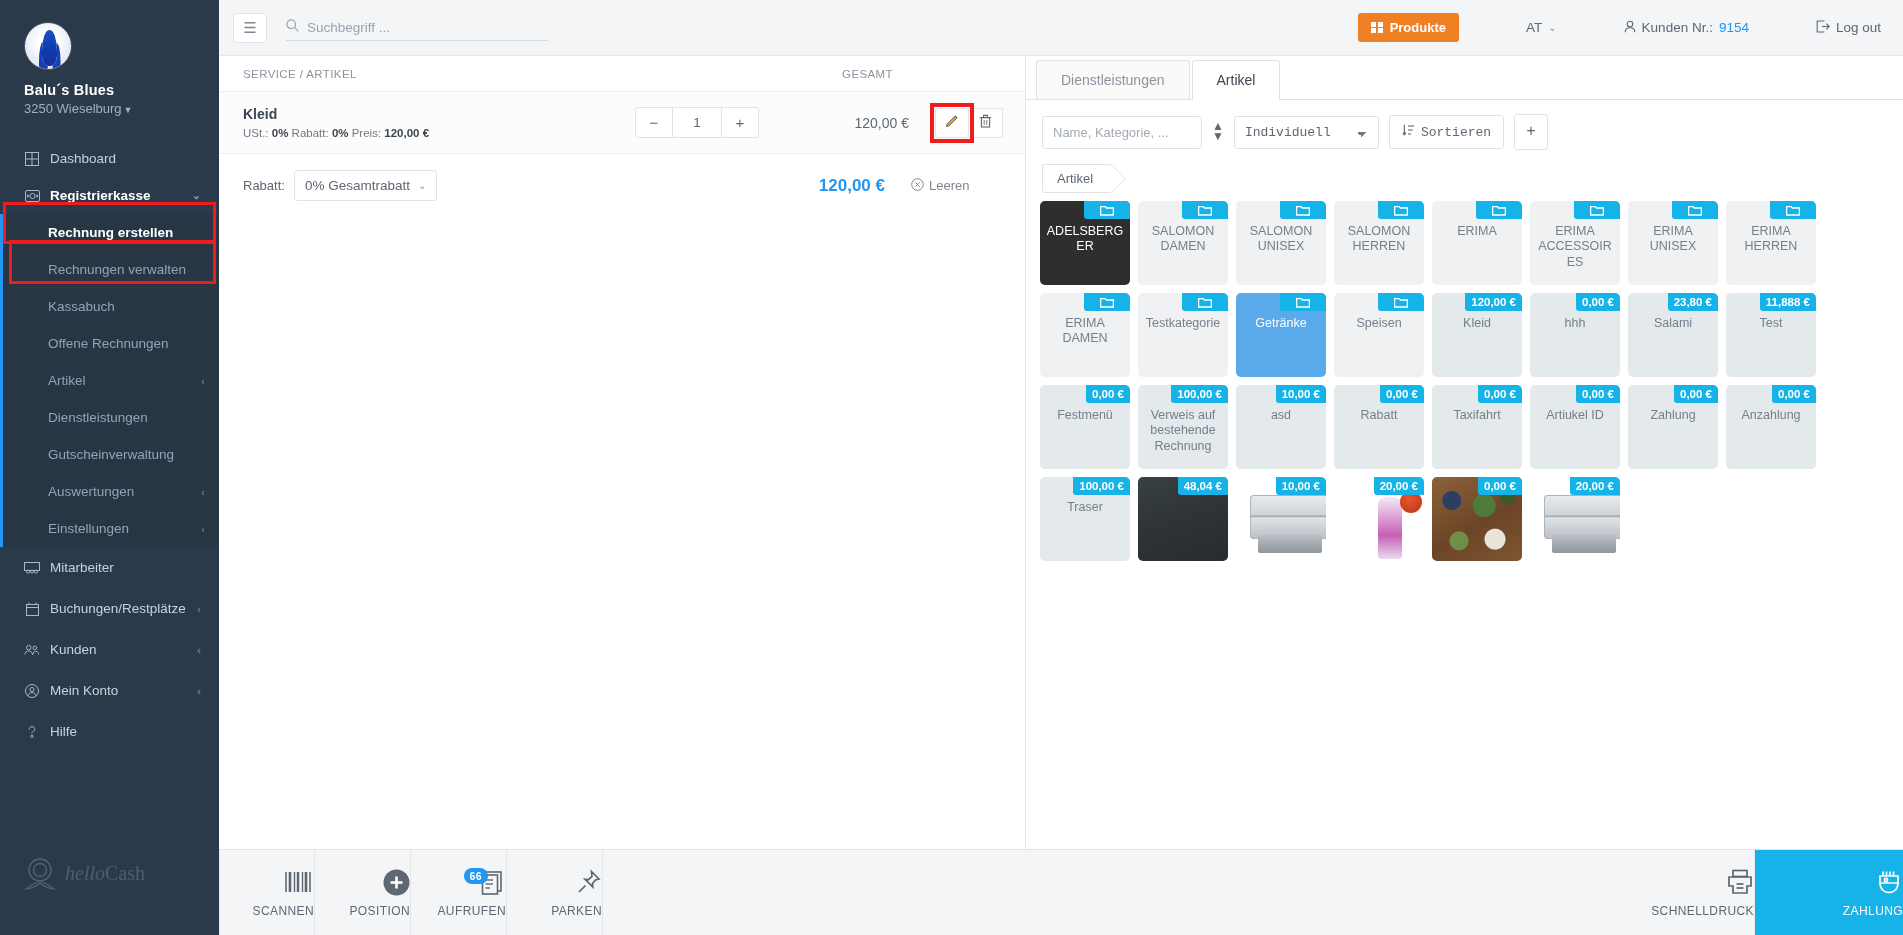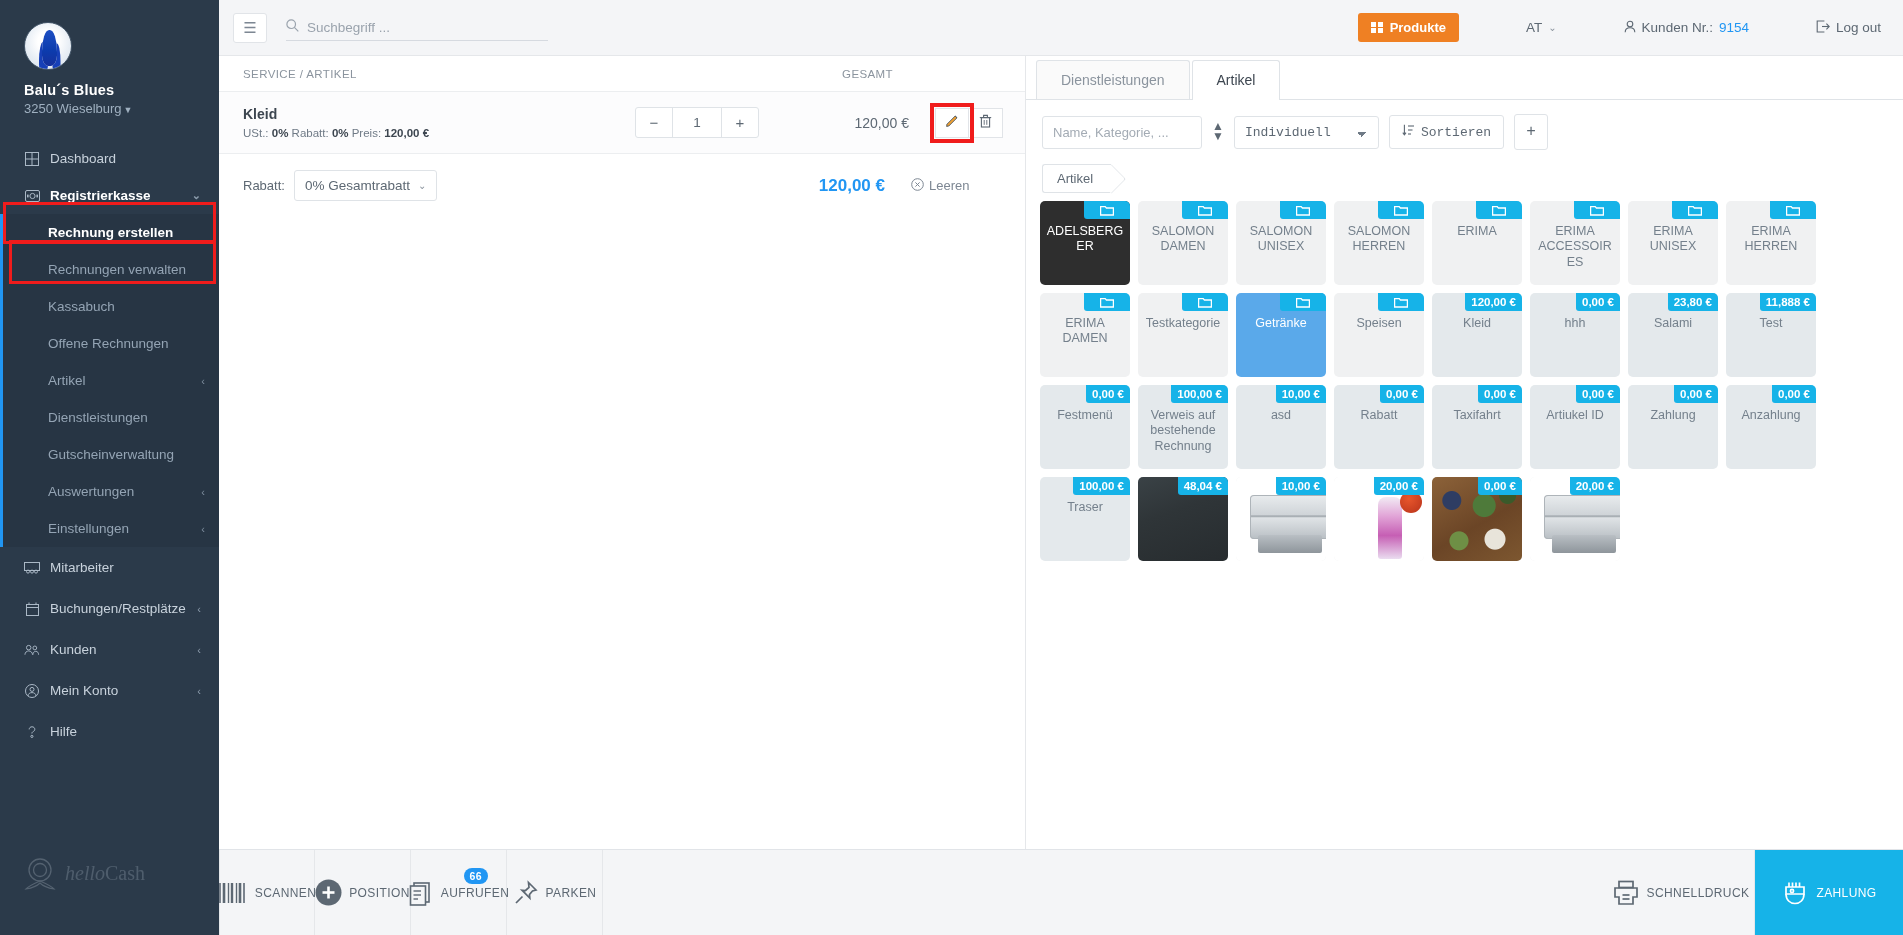--- a/index.html
+++ b/index.html
@@ -268,21 +268,21 @@
       radial-gradient(circle at 70% 74%, #e8e4da 10px, transparent 11px),
       linear-gradient(150deg,#8c6239 0%, #6b4526 55%, #7d5730 100%);
   }
 
   
   .bottombar {
     height: 86px; min-height: 86px; background: #f4f5f7;
     display: flex; border-top: 1px solid #e1e4e8;
   }
   .bb {
-    width: 96px; display: flex; flex-direction: row; align-items: center; justify-content: center;
+    width: 96px; display: flex; flex-direction: column; align-items: flex-end; justify-content: center;
     gap: 7px; font-size: 12px; color: #5d6873; letter-spacing: .4px; cursor: pointer;
     border-right: 1px solid #e5e7ea; position: relative;
   }
   .bb.first { border-left: 1px solid #e5e7ea; }
   .bb .bico { color: #5d6873; height: 30px; display: flex; align-items: center; }
   .bb .nbadge {
     position: absolute; top: 18px; right: 18px;
     background: #2196f3; color: #fff; font-size: 10.5px; font-weight: bold;
     border-radius: 9px; padding: 2px 6px; min-width: 22px; text-align: center;
   }

